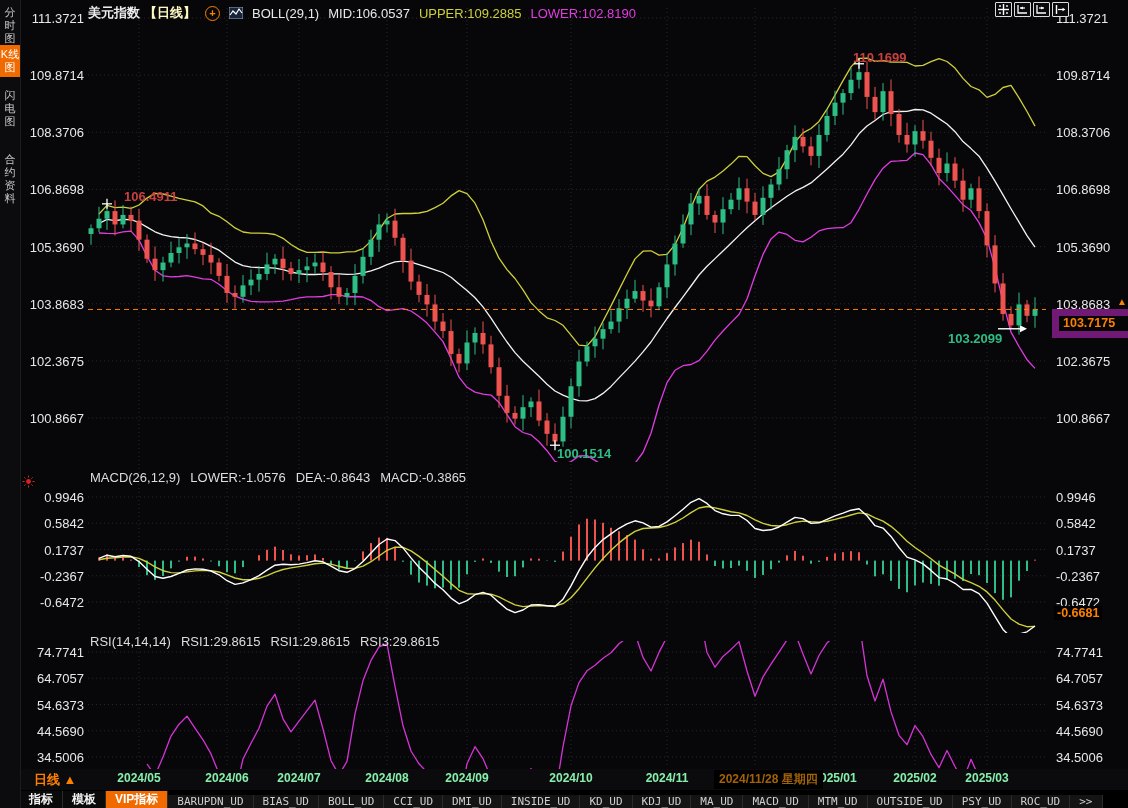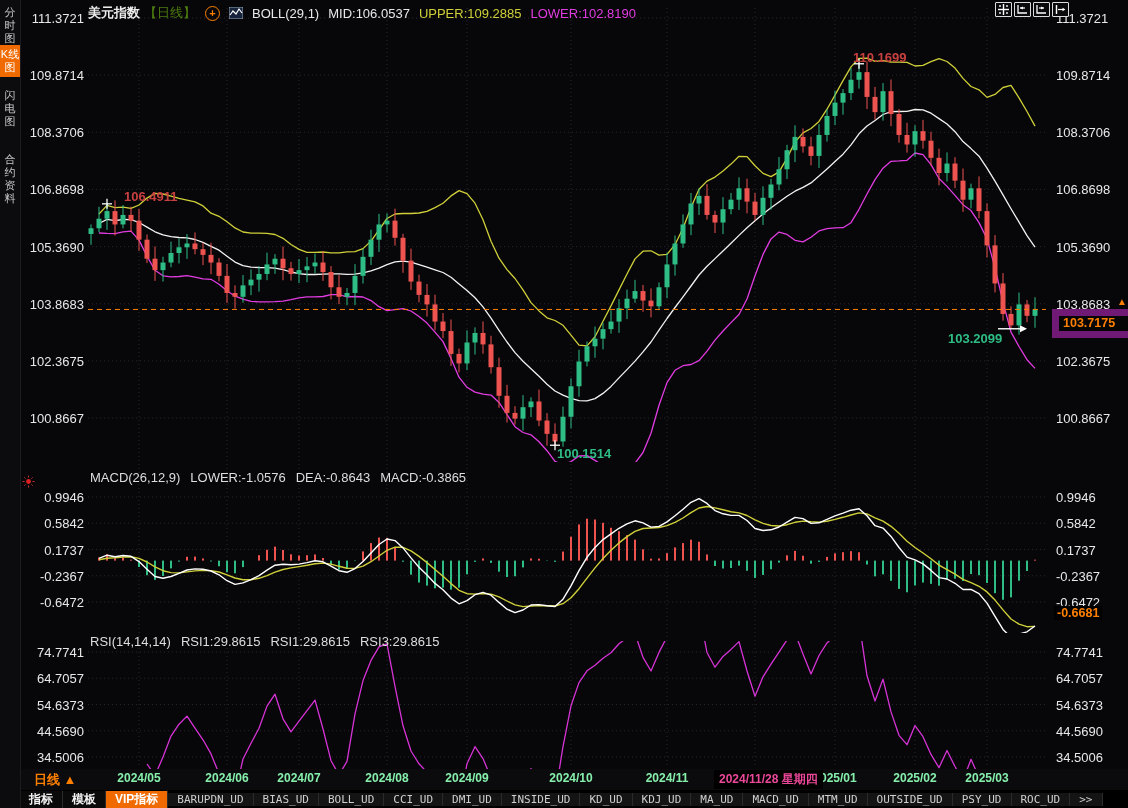--- a/index.html
+++ b/index.html
@@ -6,21 +6,21 @@
   .screen{position:relative;width:1128px;height:808px;background:#070709;overflow:hidden;
           font-family:"Liberation Sans",sans-serif;color:#ddd;}
   
   .sidebar{position:absolute;left:0;top:0;width:20px;height:808px;background:#0c0c0f;border-right:1px solid #1c1c20;z-index:6;}
   .side-tab{position:absolute;left:0;width:20px;text-align:center;font-size:11px;line-height:1.18;
             color:#c8c8c8;word-break:break-all;padding:3px 0;cursor:pointer;}
   .side-tab.active{background:#f06a00;color:#fff;}
   
   .hdr{position:absolute;left:88px;top:4px;display:flex;align-items:center;gap:9px;font-size:13px;white-space:nowrap;z-index:5;}
   .hdr .sym{color:#ececec;font-weight:bold;}
-  .hdr .per{color:#4d7c0f;font-weight:normal;}
+  .hdr .per{color:#fef9c3;font-weight:bold;}
   .hdr .w{color:#e8e8e8;}
   .hdr .yel{color:#cfcf3a;}
   .hdr .mag{color:#e13ce1;}
   .circle-plus{display:inline-flex;width:13px;height:13px;border:1.5px solid #ff8000;border-radius:50%;
                color:#ff8000;font-size:11px;line-height:10px;align-items:center;justify-content:center;font-weight:bold;}
   .topicons{position:absolute;left:995px;top:2px;display:flex;gap:2px;z-index:5;}
   .ticon{width:15px;height:13px;border:1px solid #dcdcdc;border-radius:1px;display:flex;align-items:center;justify-content:center;background:#0a0a0c;cursor:pointer;}
   
   .ylab{position:absolute;font-size:13px;color:#e8e8e8;transform:translateY(-50%);white-space:nowrap;}
   .ylab.left{width:62px;text-align:right;left:22px;}
@@ -31,24 +31,24 @@
   .anno{position:absolute;font-size:13px;font-weight:bold;white-space:nowrap;z-index:3;}
   .pricebox{position:absolute;left:1052px;top:309px;width:70px;height:15px;border:7px solid #701a75;
             background:#060606;color:#ff8000;font-weight:bold;font-size:12.5px;line-height:15px;padding-left:4px;z-index:5;}
   .uptri{position:absolute;left:1117px;top:296px;color:#ff8000;font-size:10px;z-index:5;}
   .macd-last{position:absolute;left:1054px;top:606px;background:#000;color:#ff8000;font-weight:bold;font-size:12.5px;padding:0 3px;z-index:5;}
   .starburst{position:absolute;left:22px;top:474px;z-index:4;}
   
   .daterow{position:absolute;left:20px;right:0;top:769px;height:21px;background:#0b0b0d;z-index:2;}
   .trend{position:absolute;left:14px;top:2px;color:#ff8000;font-weight:bold;font-size:13px;}
   .month{position:absolute;top:2px;transform:translateX(-50%);font-size:12px;font-weight:bold;color:#86efac;white-space:nowrap;}
-  .tooltip{position:absolute;left:694px;top:1px;background:#000;color:#ec4899;font-weight:bold;font-size:12px;
+  .tooltip{position:absolute;left:694px;top:1px;background:#000;color:#a16207;font-weight:bold;font-size:12px;
            padding:1px 5px;white-space:nowrap;z-index:3;}
   
-  .toolbar{position:absolute;left:20px;right:0;top:790px;height:18px;background:#000;display:flex;align-items:center;z-index:2;}
+  .toolbar{position:absolute;left:20px;right:0;top:790px;height:18px;background:#000;display:flex;align-items:flex-end;z-index:2;}
   .tb-item{display:flex;align-items:center;padding:0 9px;border-right:1px solid #2b2b2b;background:#141414;
            color:#cfcfcf;font-family:"DejaVu Sans Mono",monospace;font-size:11px;cursor:pointer;white-space:nowrap;}
   .tb-item.cn{font-family:"Liberation Sans",sans-serif;font-weight:bold;font-size:12px;color:#f2f2f2;background:#0a0a0a;}
   .tb-item.active{background:#f06a00;color:#fff;}
   .watermark{position:absolute;left:988px;top:750px;font-size:36px;letter-spacing:2px;color:rgba(225,225,225,0.92);z-index:7;}
 </style>
 </head>
 <body>
 
 <div class="screen">

